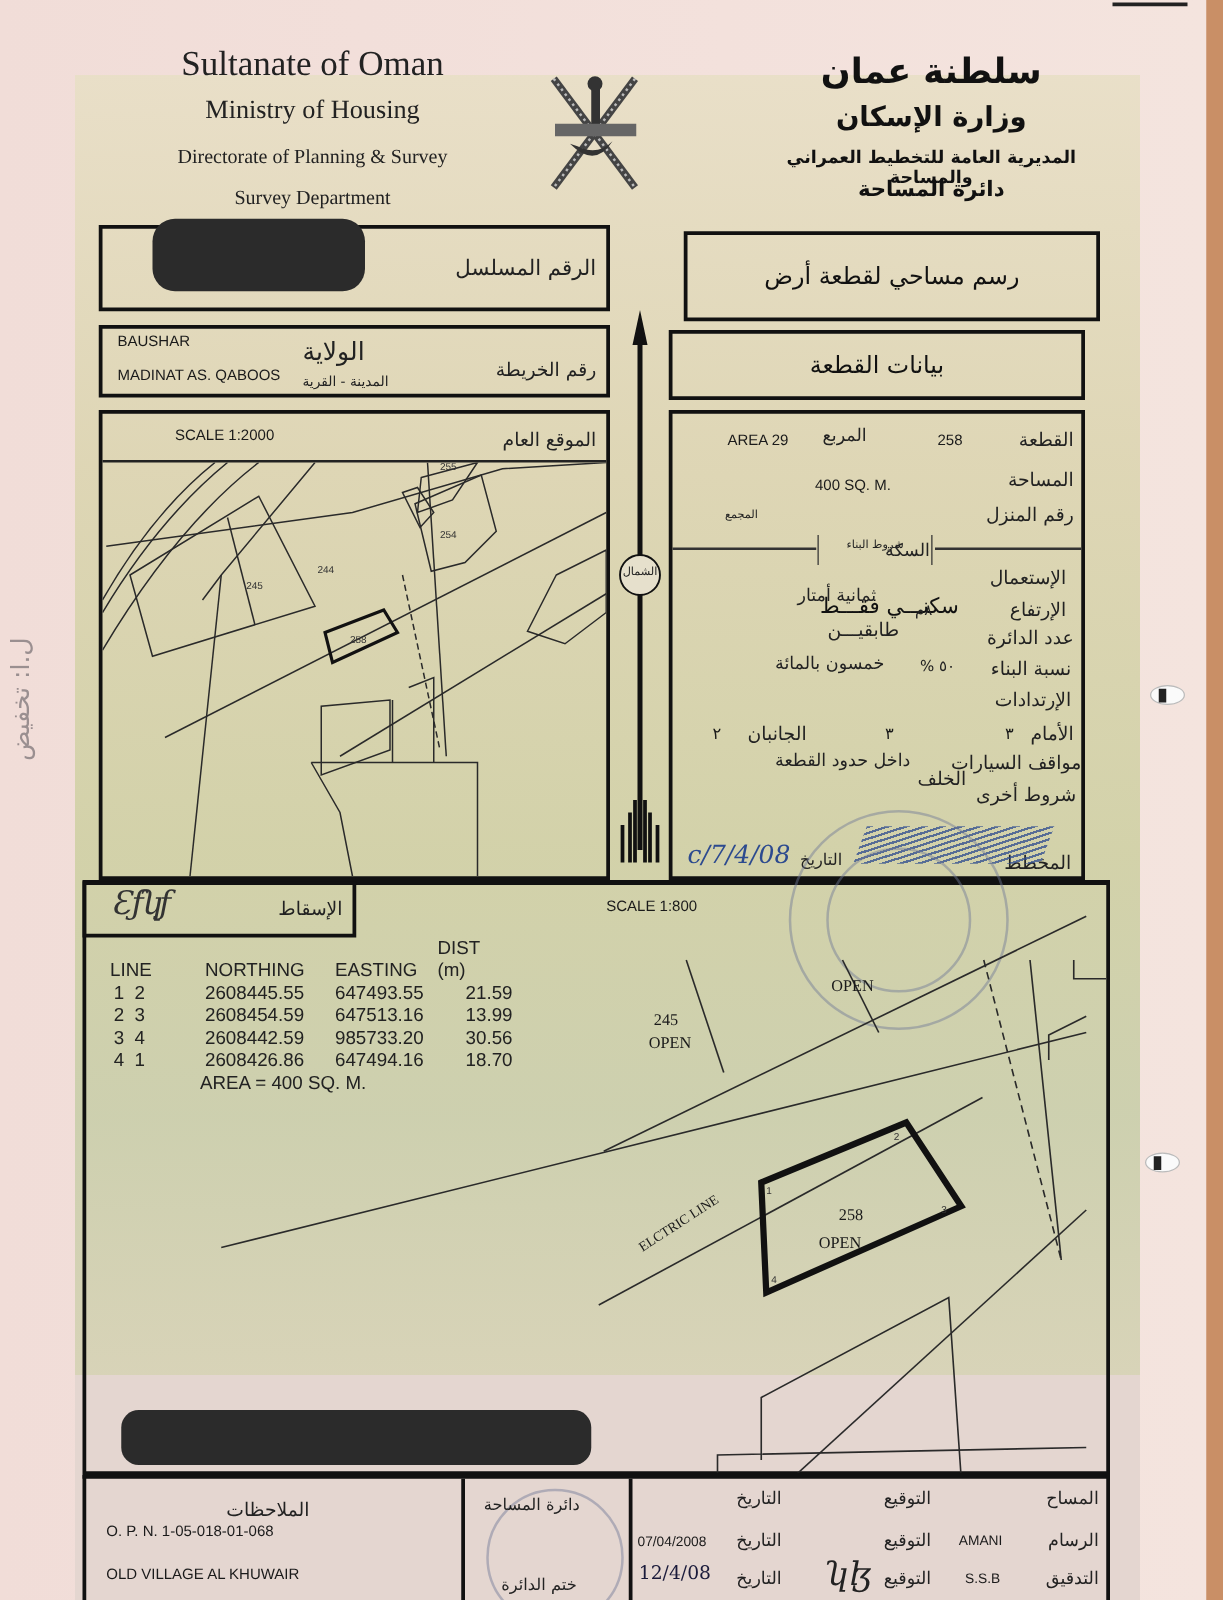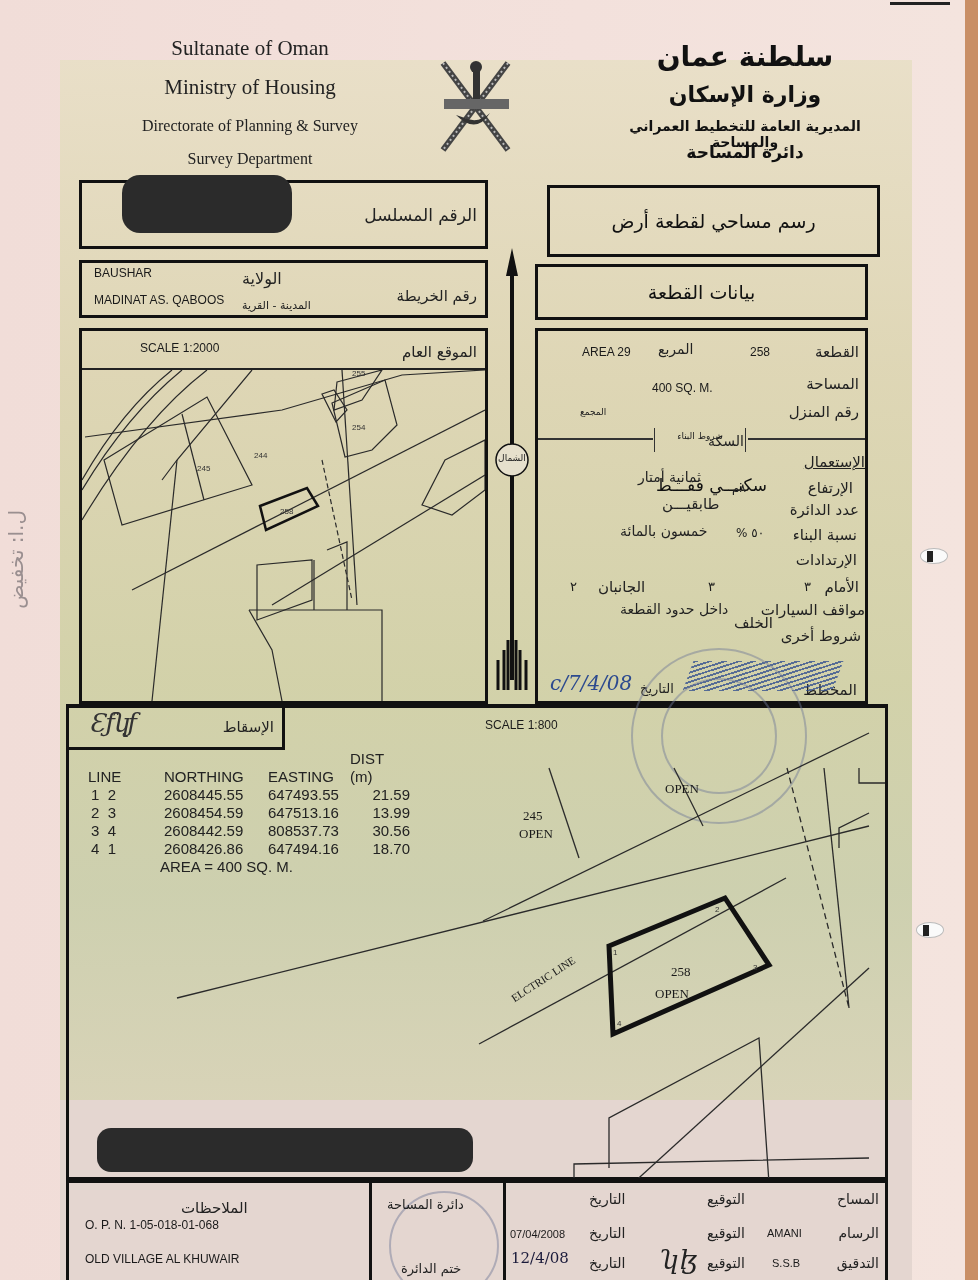--- a/index.html
+++ b/index.html
@@ -44,21 +44,21 @@
 </style>
 </head>
 <body>
 
 <div class="paper"></div>
 <div class="tint"></div>
 <div class="tint2"></div>
 
 <div class="abs" style="left:890px;top:2px;width:60px;height:3px;background:#222;"></div>
 
-<div class="hdr-en" style="top:36px;font-size:21px;">Sultanate of Oman</div>
+<div class="hdr-en" style="top:36px;font-size:28px;">Sultanate of Oman</div>
 <div class="hdr-en" style="top:75px;font-size:21px;">Ministry of Housing</div>
 <div class="hdr-en" style="top:117px;font-size:16px;">Directorate of Planning &amp; Survey</div>
 <div class="hdr-en" style="top:150px;font-size:16px;">Survey Department</div>
 
 <div class="abs" style="left:418px;top:55px;width:115px;height:105px;">
   <svg width="115" height="105" viewBox="0 0 115 105">
     <line x1="25" y1="8" x2="90" y2="95" stroke="#444" stroke-width="6"></line>
     <line x1="90" y1="8" x2="25" y2="95" stroke="#444" stroke-width="6"></line>
     <line x1="25" y1="8" x2="90" y2="95" stroke="#bbb" stroke-width="2" stroke-dasharray="2 3"></line>
     <line x1="90" y1="8" x2="25" y2="95" stroke="#bbb" stroke-width="2" stroke-dasharray="2 3"></line>
@@ -74,21 +74,21 @@
 <div class="hdr-ar" style="top:118px;font-size:14px;">المديرية العامة للتخطيط العمراني والمساحة</div>
 <div class="hdr-ar" style="top:142px;font-size:17px;">دائرة المساحة</div>
 
 <div class="box" style="left:79px;top:180px;width:409px;height:69px;">
   <div class="redact" style="left:40px;top:-8px;width:170px;height:58px;"></div>
   <div class="label-ar" style="right:8px;top:22px;font-size:17px;">الرقم المسلسل</div>
 </div>
 
 <div class="box" style="left:79px;top:260px;width:409px;height:58px;">
   <div class="abs" style="left:12px;top:3px;font-size:12px;">BAUSHAR</div>
-  <div class="label-ar" style="left:160px;top:6px;font-size:16px;">الولاية</div>
+  <div class="label-ar" style="left:160px;top:6px;font-size:20px;">الولاية</div>
   <div class="abs" style="left:12px;top:30px;font-size:12px;">MADINAT AS. QABOOS</div>
   <div class="label-ar" style="left:160px;top:36px;font-size:11px;">المدينة - القرية</div>
   <div class="label-ar" style="right:8px;top:24px;font-size:15px;">رقم الخريطة</div>
 </div>
 
 <div class="box" style="left:79px;top:328px;width:409px;height:376px;">
   <div class="abs" style="left:58px;top:10px;font-size:12px;">SCALE 1:2000</div>
   <div class="label-ar" style="right:8px;top:12px;font-size:15px;">الموقع العام</div>
   <div class="abs" style="left:0;top:37px;width:403px;height:2px;background:#222;"></div>
   <svg class="abs" style="left:0;top:39px;" width="403" height="331" viewBox="0 0 403 331">
@@ -162,21 +162,21 @@
 
   <div class="label-ar" style="right:6px;top:72px;">رقم المنزل</div>
   <div class="label-ar small" style="left:170px;top:74px;font-size:14px;margin-top:28px;">السكة</div>
   <div class="label-ar small" style="left:42px;top:76px;font-size:9px;">المجمع</div>
 
   <div class="abs" style="left:0;top:107px;width:115px;height:1.5px;background:#333;"></div>
   <div class="abs" style="left:210px;top:107px;width:117px;height:1.5px;background:#333;"></div>
   <div class="abs" style="left:116px;top:97px;width:92px;height:24px;border-left:1.5px solid #333;border-right:1.5px solid #333;"></div>
   <div class="label-ar" style="left:118px;width:88px;top:100px;text-align:center;font-size:9px;">شروط البناء</div>
 
-  <div class="label-ar" style="right:0;top:122px;text-decoration:underline;">الإستعمال</div>
+  <div class="label-ar" style="right:12px;top:122px;">الإستعمال</div>
   <div class="label-ar" style="left:118px;top:116px;font-size:17px;color:#111;margin-top:28px;">سكنـــي فقـــط</div>
 
   <div class="label-ar" style="right:12px;top:148px;">الإرتفاع</div>
   <div class="label-ar" style="left:100px;top:138px;font-size:14px;">ثمانية أمتار</div>
   <div class="label-ar" style="left:194px;top:150px;font-size:12px;">٨م</div>
 
   <div class="label-ar" style="right:6px;top:170px;">عدد الدائرة</div>
   <div class="label-ar" style="left:124px;top:164px;font-size:15px;">طابقيـــن</div>
 
   <div class="label-ar" style="right:8px;top:195px;">نسبة البناء</div>
@@ -263,21 +263,21 @@
   </div>
   <div class="row">
     <div class="c0" style="white-space:pre;">2  3</div>
     <div class="c1">2608454.59</div>
     <div class="c2">647513.16</div>
     <div class="c3">13.99</div>
   </div>
   <div class="row">
     <div class="c0" style="white-space:pre;">3  4</div>
     <div class="c1">2608442.59</div>
-    <div class="c2">808537.73</div>
+    <div class="c2">985733.20</div>
     <div class="c3">30.56</div>
   </div>
   <div class="row">
     <div class="c0" style="white-space:pre;">4  1</div>
     <div class="c1">2608426.86</div>
     <div class="c2">647494.16</div>
     <div class="c3">18.70</div>
   </div>
   <div class="row" style="padding-left:72px;">
     <div>AREA = 400 SQ. M.</div>

